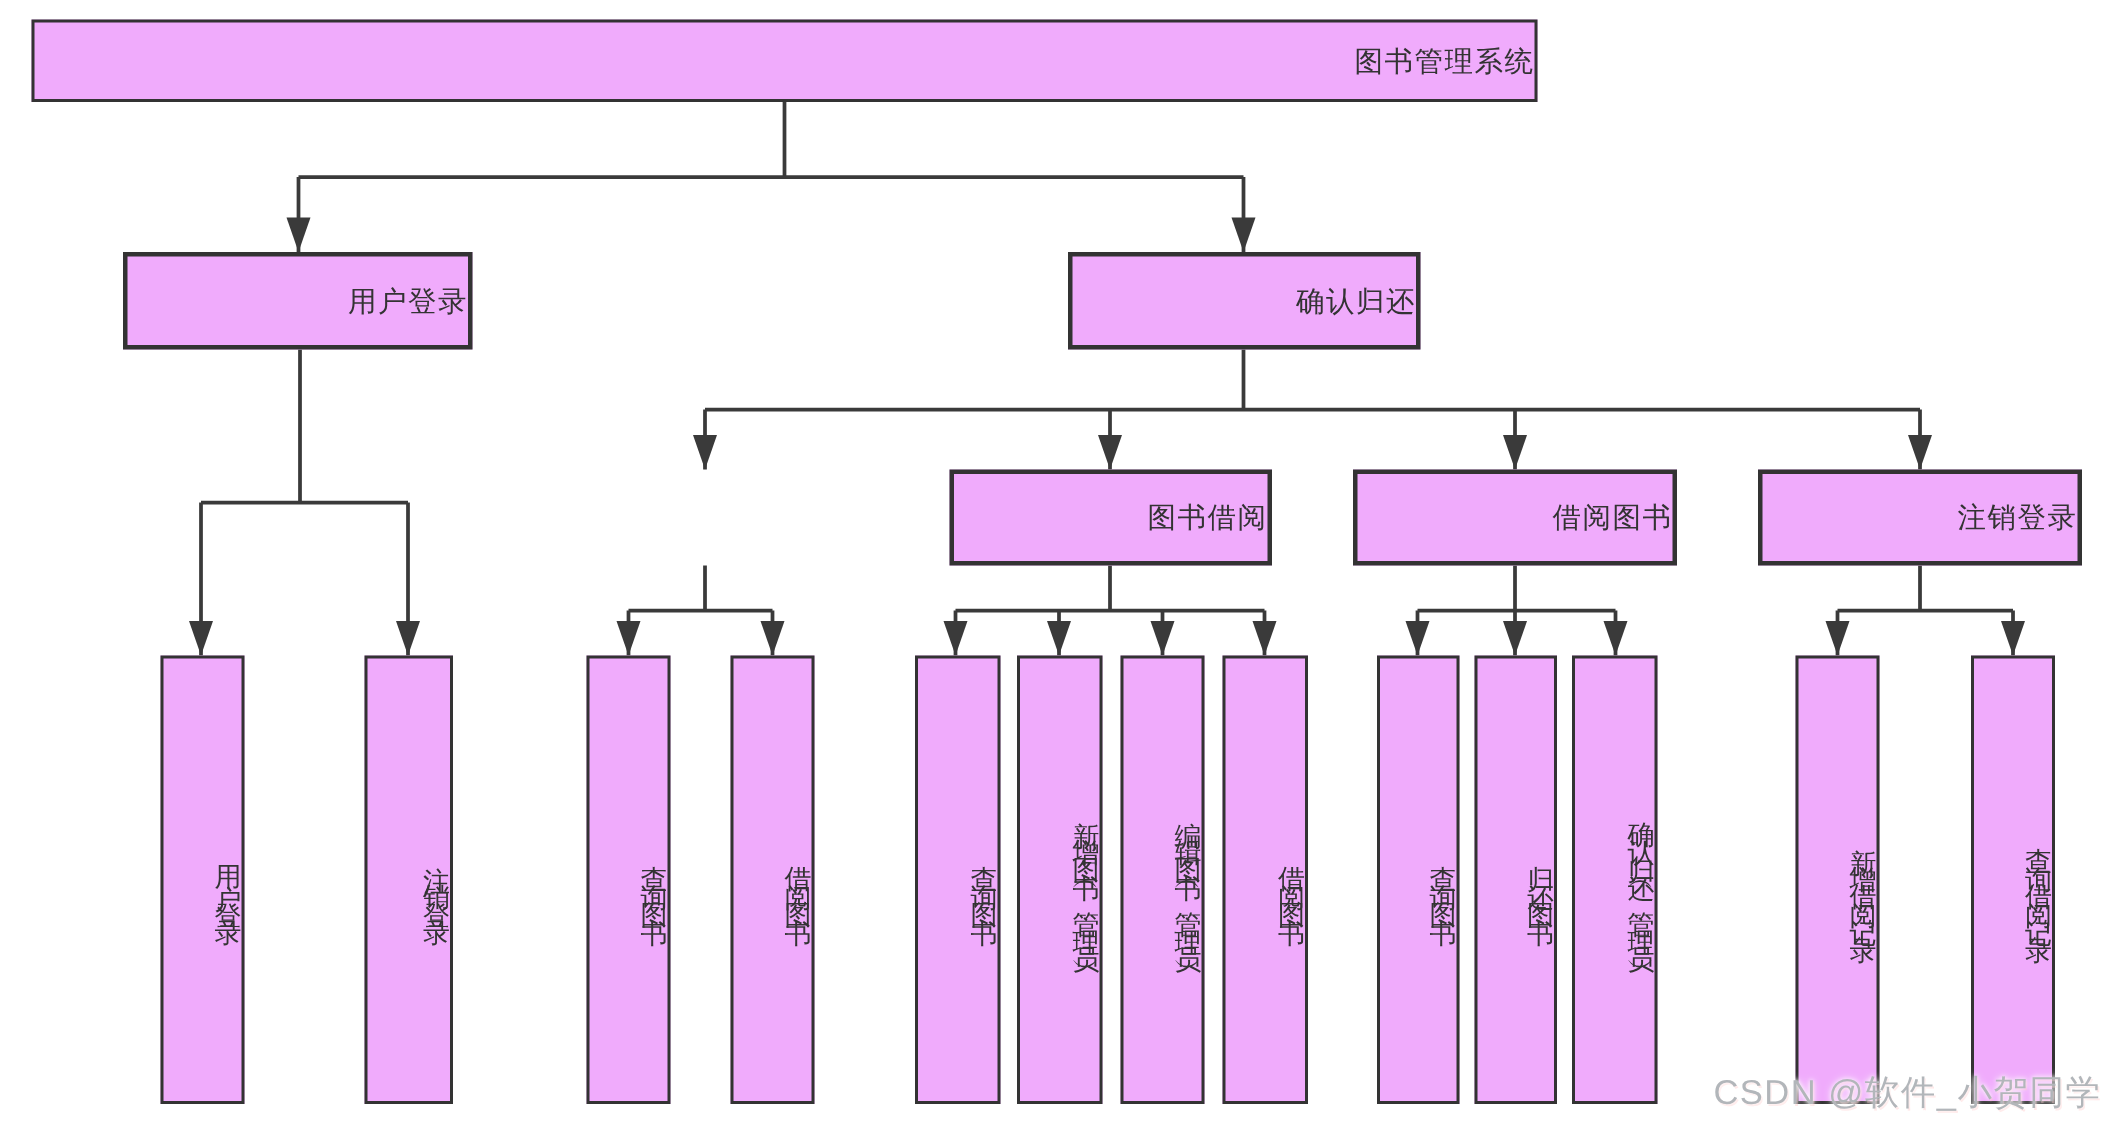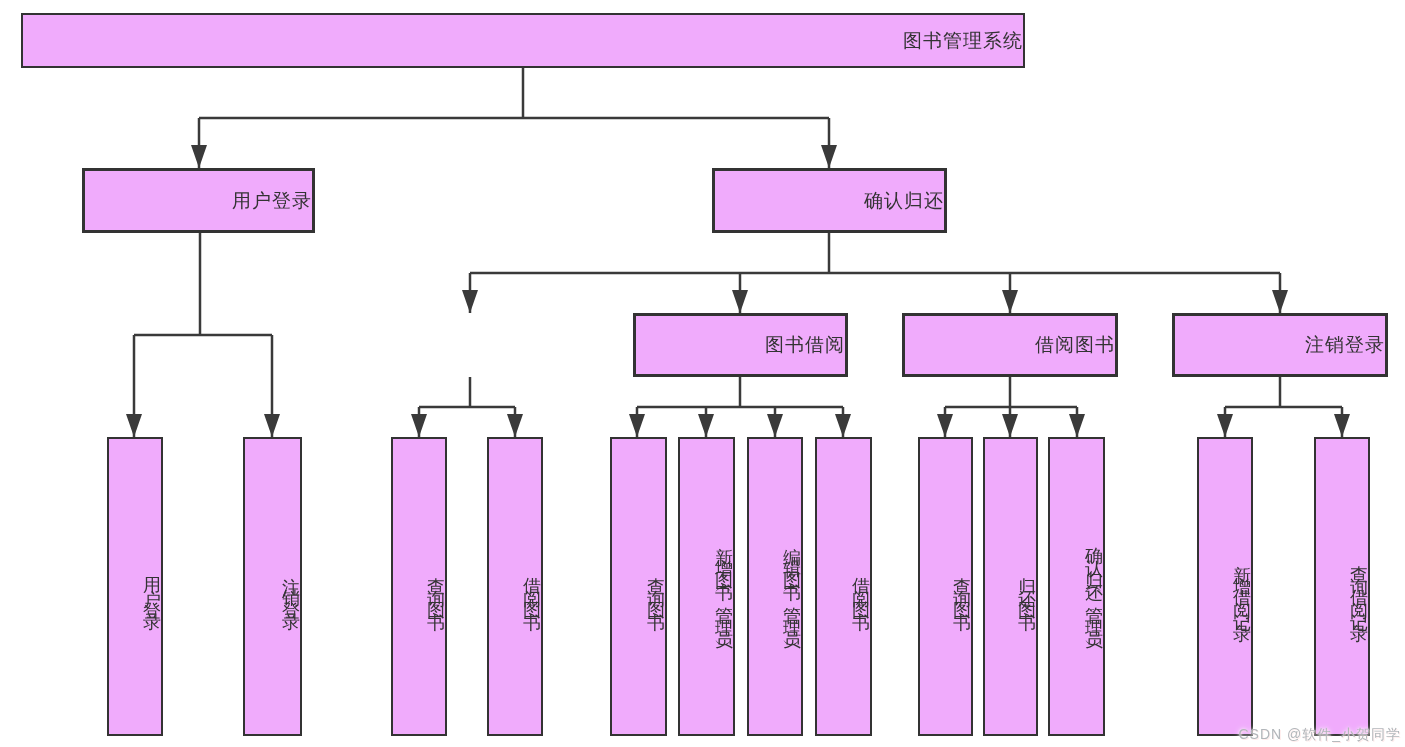--- a/index.html
+++ b/index.html
@@ -38,21 +38,21 @@
     writing-mode: vertical-rl;
     text-orientation: mixed;
     letter-spacing: 12px;
     line-height: 1;
     white-space: nowrap;
   }
   .watermark {
     position: absolute;
     right: 4px;
     bottom: 3px;
-    font-size: 14px;
+    font-size: 23px;
     color: #b2b6ba;
     letter-spacing: 1px;
     z-index: 5;
     text-shadow: 0 0 3px #ffffff, 0 0 6px #ffffff, 1px 1px 0 rgba(255,180,180,0.35);
     white-space: nowrap;
   }
 </style>
 </head>
 <body>
 

